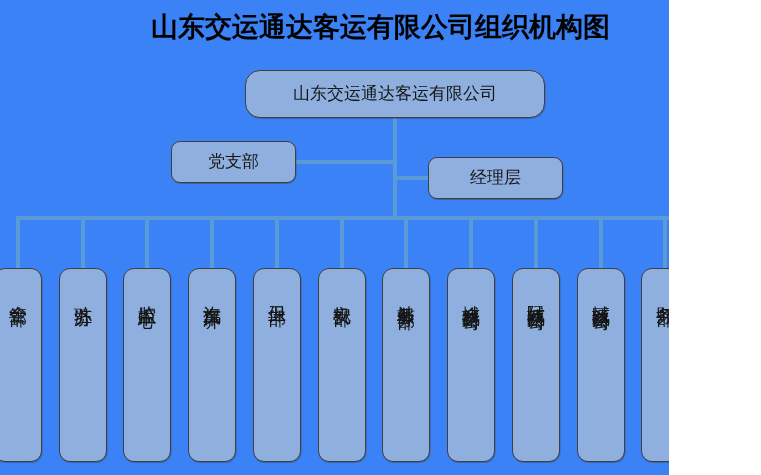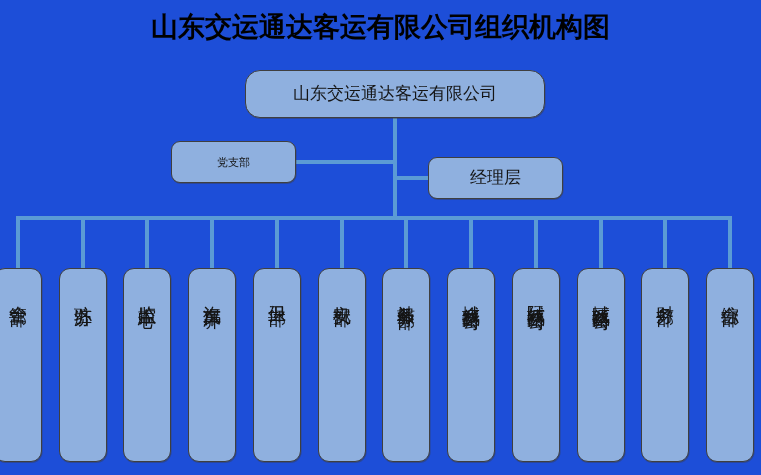--- a/index.html
+++ b/index.html
@@ -6,23 +6,23 @@
   html, body {
     margin: 0;
     padding: 0;
     background: #ffffff;
   }
   body {
     font-family: "Liberation Serif", "DejaVu Serif", serif;
   }
   #org-chart {
     position: relative;
-    width: 761px;
+    width: 669px;
     height: 475px;
-    background: #1d4ed8;
+    background: #3b82f6;
     overflow: hidden;
   }
 
   
   .chart-title {
     position: absolute;
     left: 0;
     top: 10px;
     width: 761px;
     text-align: center;
@@ -62,21 +62,21 @@
     border-radius: 15px;
     font-size: 17px;
   }
 
   
   .node.party {
     left: 171px;
     top: 141px;
     width: 125px;
     height: 42px;
-    font-size: 11px;
+    font-size: 17px;
   }
 
   
   .node.mgmt {
     left: 428px;
     top: 157px;
     width: 135px;
     height: 42px;
     font-size: 17px;
   }

